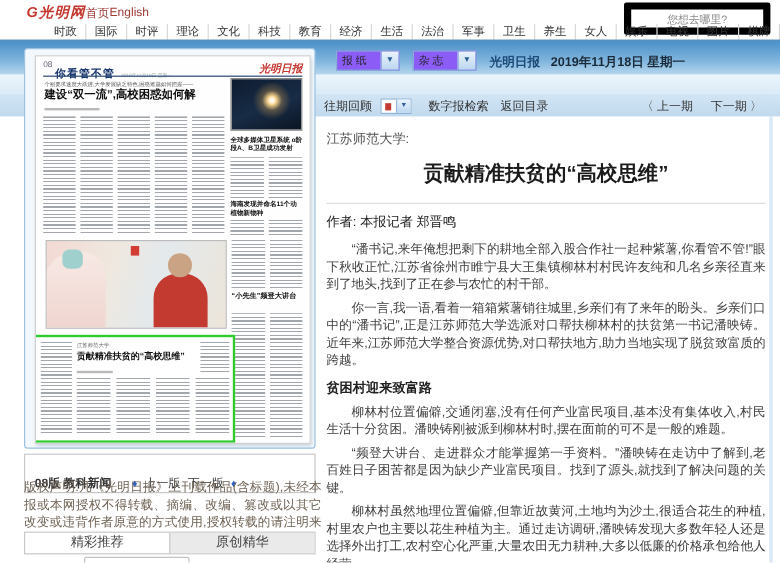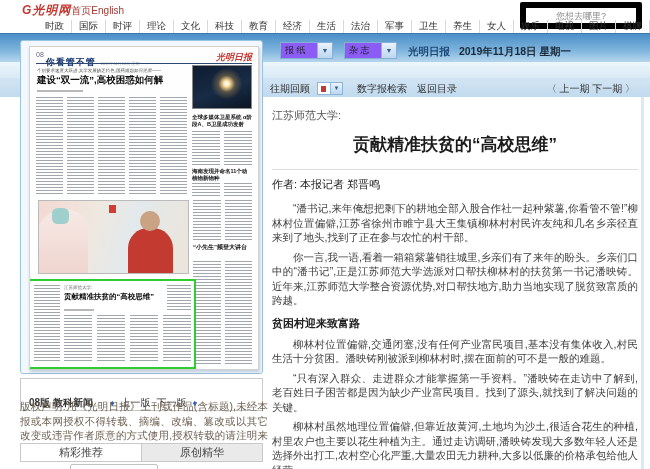--- a/index.html
+++ b/index.html
@@ -42,21 +42,21 @@
   .lr-past{left:270px;top:1px;}
   .mini-select{position:absolute;left:317px;top:1px;width:26px;height:13px;background:#fff;
     border:1px solid #8fb4d8;box-sizing:border-box;cursor:pointer;}
   .mini-select .mark{position:absolute;left:3px;top:3px;width:5px;height:6px;background:#c23b32;}
   .mini-select .arrow{position:absolute;right:0;top:0;bottom:0;width:11px;text-align:center;
     background:linear-gradient(180deg,#eaf3fc,#bcd7ef);border-left:1px solid #93b8dc;color:#2c5f96;
     font-size:6px;line-height:11px;}
   .lr-search{left:357px;top:1px;}
   .lr-toc{left:417px;top:1px;}
   .pager{position:absolute;left:500px;top:1px;width:135px;text-align:right;}
-  .pager a{position:static;margin-left:0;}
+  .pager a{position:static;margin-left:12px;}
   
   .card{position:absolute;left:20px;top:40px;width:243px;height:334px;background:#f2f8fd;
     border:1px solid #9cc2e2;border-radius:3px;box-sizing:border-box;}
   .np-page{position:absolute;left:8px;top:5px;width:228px;height:322px;background:#fefefe;
     border:1px solid #d2d2d2;box-shadow:1px 2px 3px rgba(40,70,110,.25);overflow:hidden;}
   .np-header{position:absolute;left:6px;top:4px;width:216px;height:11px;}
   .np-pageno{font-size:7px;color:#667;vertical-align:top;}
   .np-section{font-size:9px;font-weight:bold;color:#14336e;letter-spacing:1px;margin-left:2px;}
   .np-meta{font-size:4px;color:#9aa;margin-left:5px;}
   .np-masthead{position:absolute;right:0;top:0;color:#c5372f;font-weight:bold;font-size:9px;font-style:italic;}
@@ -257,22 +257,22 @@
   <div class="stub-box"></div>
 
   <div class="article">
     <div class="art-affil">江苏师范大学:</div>
     <div class="art-title">贡献精准扶贫的“高校思维”</div>
     <div class="art-divider"></div>
     <div class="art-byline">
       <span class="art-author">作者: 本报记者 郑晋鸣</span>
     </div>
     <div class="art-body">
-      <p>“潘书记,来年俺想把剩下的耕地全部入股合作社一起种紫薯,你看管不管!”柳林村位置偏僻,江苏省徐州市睢宁县大王集镇柳林村村民许友纯和几名乡亲径直来到了地头,找到了正在参与农忙的村干部。</p>
+      <p>“潘书记,来年俺想把剩下的耕地全部入股合作社一起种紫薯,你看管不管!”眼下秋收正忙,江苏省徐州市睢宁县大王集镇柳林村村民许友纯和几名乡亲径直来到了地头,找到了正在参与农忙的村干部。</p>
       <p>你一言,我一语,看着一箱箱紫薯销往城里,乡亲们有了来年的盼头。乡亲们口中的“潘书记”,正是江苏师范大学选派对口帮扶柳林村的扶贫第一书记潘映铸。近年来,江苏师范大学整合资源优势,对口帮扶地方,助力当地实现了脱贫致富质的跨越。</p>
       <div class="art-sechead">贫困村迎来致富路</div>
       <p>柳林村位置偏僻,交通闭塞,没有任何产业富民项目,基本没有集体收入,村民生活十分贫困。潘映铸刚被派到柳林村时,摆在面前的可不是一般的难题。</p>
-      <p>“只有深入群众、走进群众才能掌握第一手资料。”潘映铸在走访中了解到,老百姓日子困苦都是因为缺少产业富民项目。找到了源头,就找到了解决问题的关键。</p>
+      <p>“频登大讲台、走进群众才能掌握第一手资料。”潘映铸在走访中了解到,老百姓日子困苦都是因为缺少产业富民项目。找到了源头,就找到了解决问题的关键。</p>
       <p>柳林村虽然地理位置偏僻,但靠近故黄河,土地均为沙土,很适合花生的种植,村里农户也主要以花生种植为主。通过走访调研,潘映铸发现大多数年轻人还是选择外出打工,农村空心化严重,大量农田无力耕种,大多以低廉的价格承包给他人经营。</p>
     </div>
   </div>
 
 </div>
 
 </body></html>

